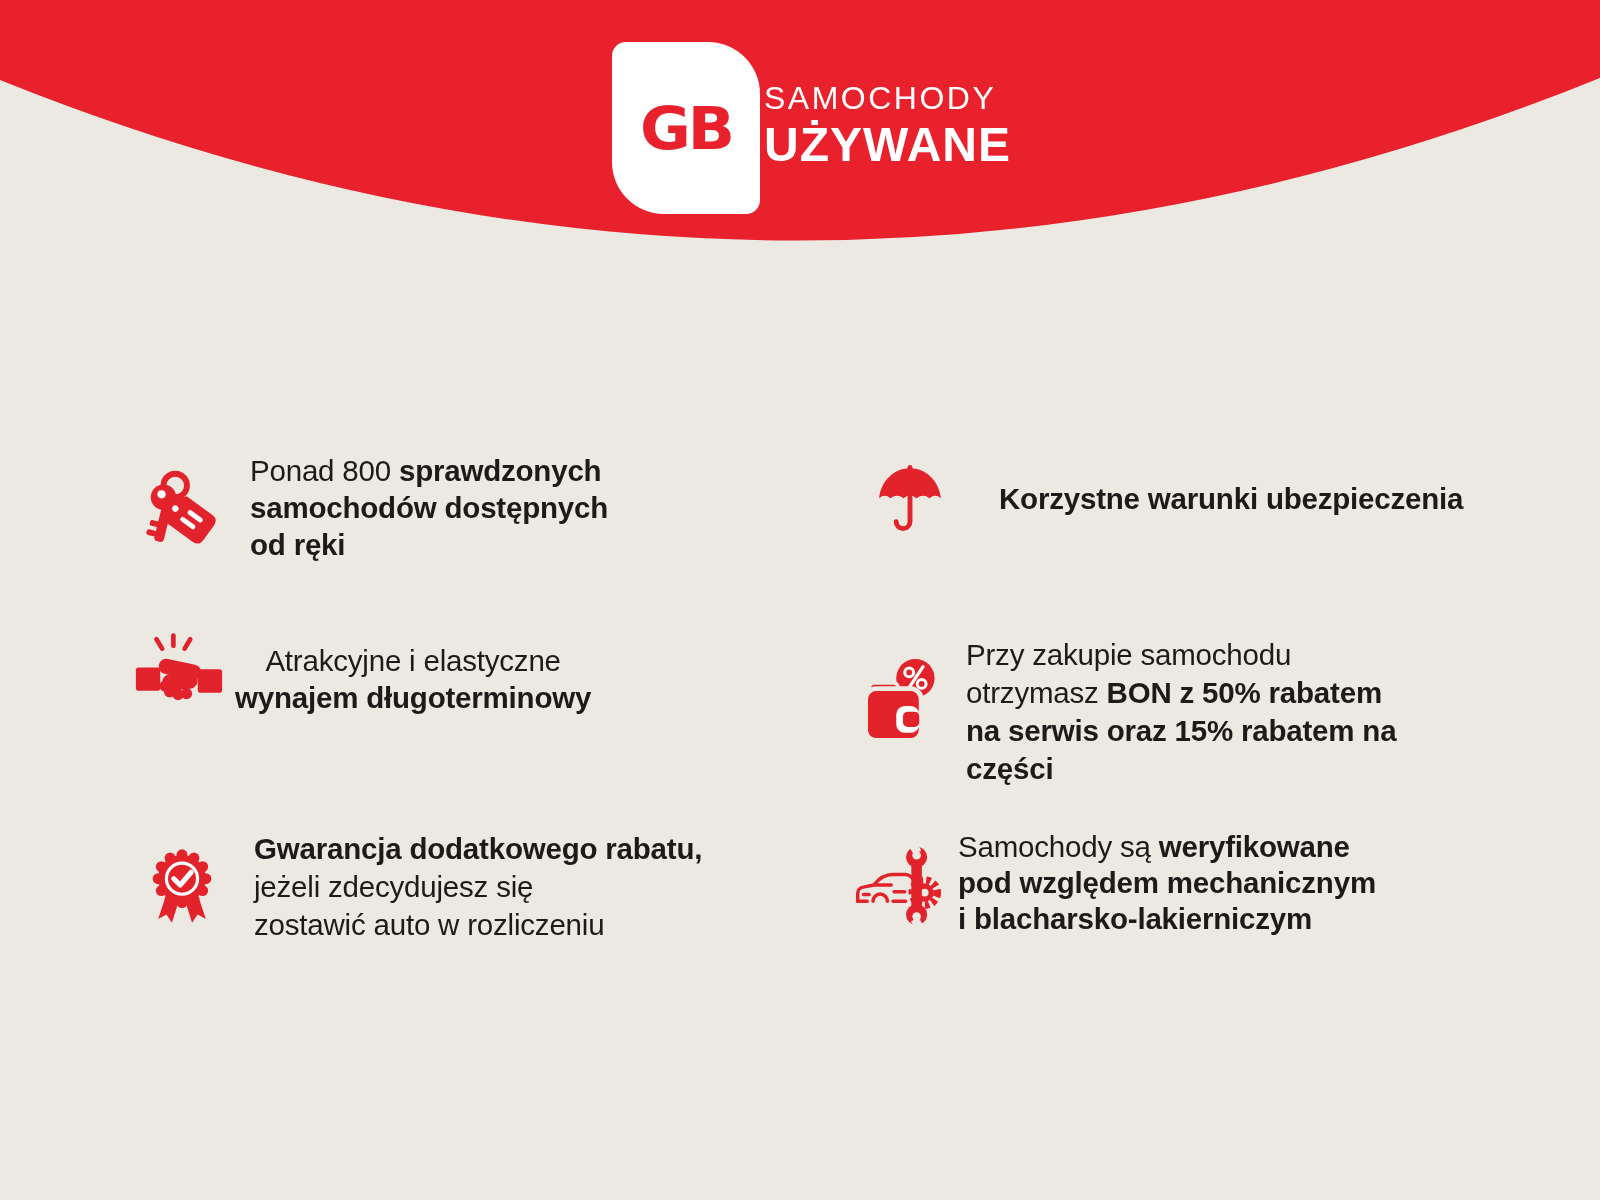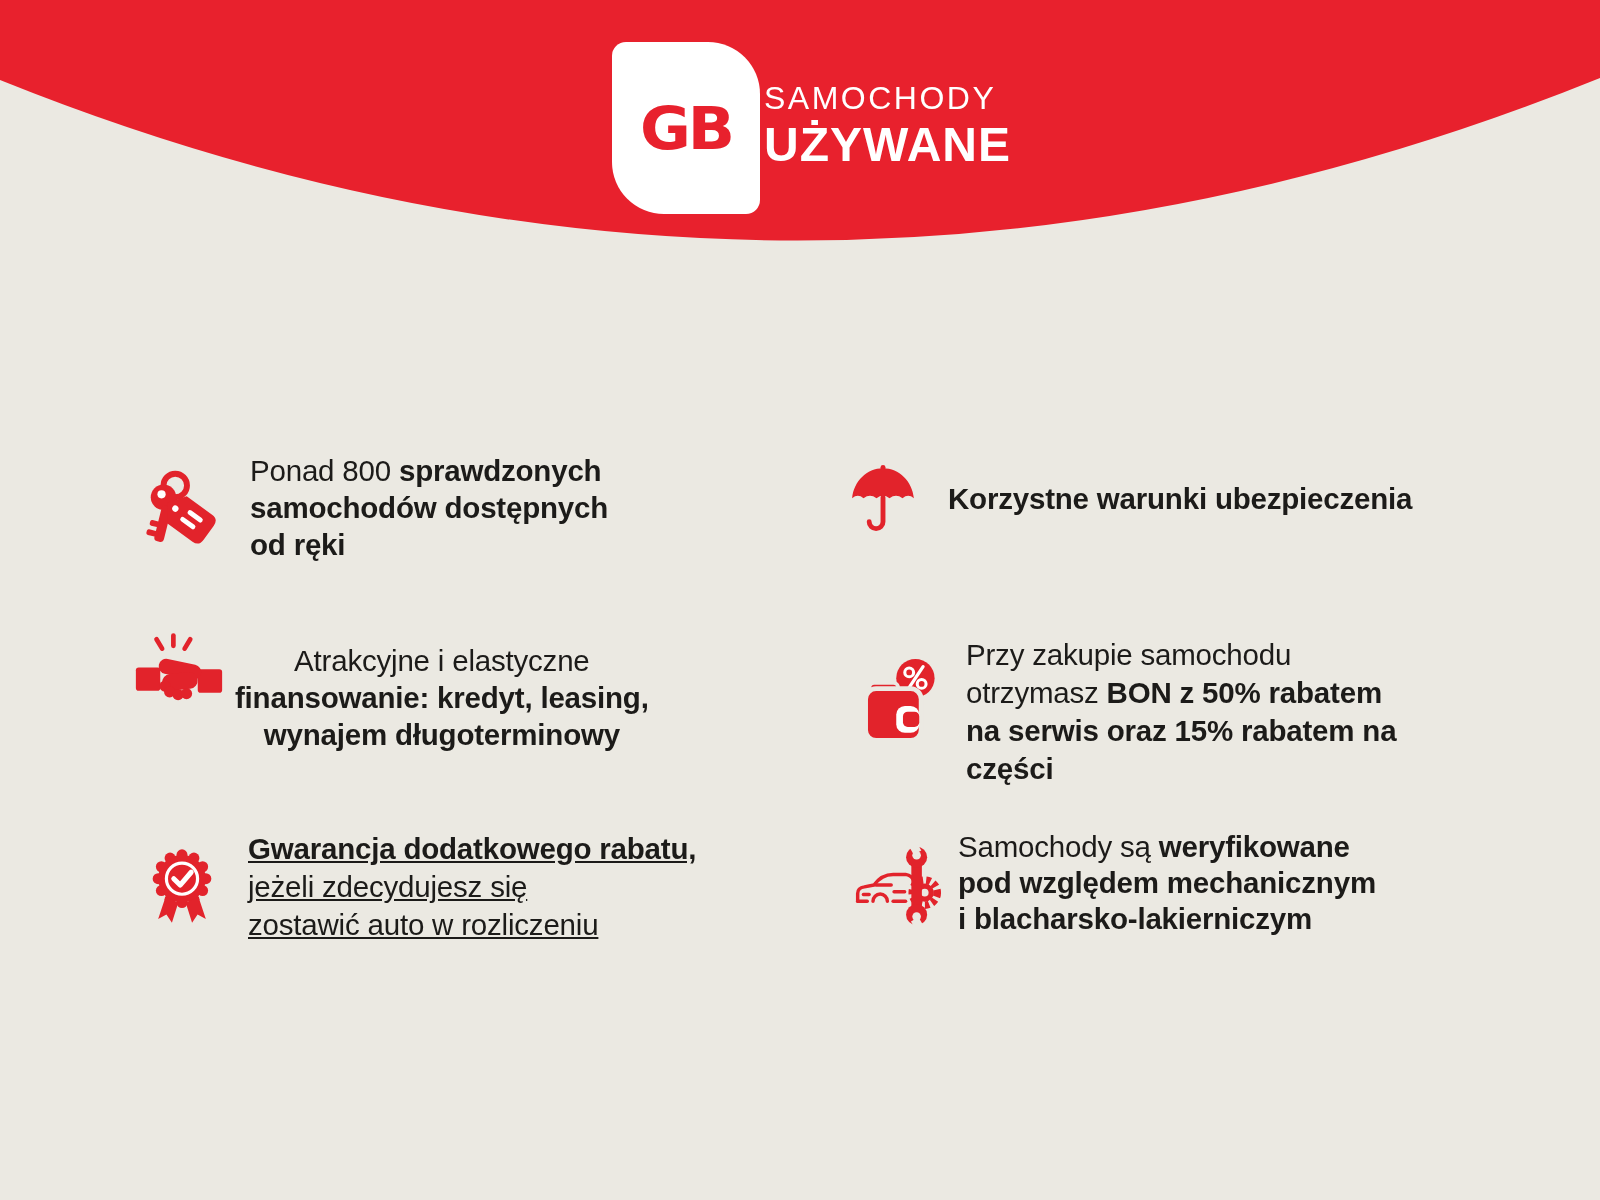--- a/index.html
+++ b/index.html
@@ -100,21 +100,20 @@
         <rect x="26" y="36" width="46" height="16" rx="8" transform="rotate(12 49 44)"></rect>
         <rect x="30" y="48" width="38" height="18" rx="9" transform="rotate(-6 49 57)"></rect>
         <circle cx="33" cy="62" r="6"></circle>
         <circle cx="38" cy="68" r="6"></circle>
         <circle cx="47" cy="71" r="6"></circle>
         <circle cx="56" cy="70" r="6"></circle>
       </svg>
     </div>
     <div class="txt" style="margin-left:11px;margin-top:14px;text-align:center;">
       <div><span class="r">Atrakcyjne i elastyczne</span></div>
-      <div><span class="b">finansowanie: kredyt, leasing,</span></div>
       <div><span class="b">wynajem długoterminowy</span></div>
     </div>
   </div>
 
   <div class="benefit lh38" style="left:138px;top:842px;">
     <div class="icon-box">
       <svg width="88" height="88" viewBox="0 0 96 96" fill="currentColor">
         <circle cx="74" cy="40" r="6"></circle>
           <circle cx="70.5" cy="53" r="6"></circle>
           <circle cx="61" cy="62.5" r="6"></circle>
@@ -127,28 +126,28 @@
         <circle cx="48" cy="14" r="6"></circle>
           <circle cx="61" cy="17.5" r="6"></circle>
           <circle cx="70.5" cy="27" r="6"></circle>
         <circle cx="48" cy="40" r="26"></circle>
         <path d="M30,60 L22,84 L31,79 L37,88 L44,66 Z"></path>
         <path d="M66,60 L74,84 L65,79 L59,88 L52,66 Z"></path>
         <circle cx="48" cy="40" r="17" fill="none" stroke="#fff" stroke-width="3.5"></circle>
         <path d="M39,40 L46,47 L58,33" fill="none" stroke="#fff" stroke-width="5.5" stroke-linecap="round" stroke-linejoin="round"></path>
       </svg>
     </div>
-    <div class="txt" style="margin-left:22px;margin-top:-12px;text-decoration:underline;">
+    <div class="txt" style="margin-left:28px;margin-top:-12px;">
       <div><span class="b">Gwarancja dodatkowego rabatu,</span></div>
       <div><span class="r">jeżeli zdecydujesz się</span></div>
       <div><span class="r">zostawić auto w rozliczeniu</span></div>
     </div>
   </div>
 
-  <div class="benefit" style="left:844px;top:458px;">
+  <div class="benefit" style="left:871px;top:458px;gap:24px;">
     <div class="icon-box">
       <svg width="78" height="82" viewBox="0 0 96 96" fill="currentColor">
         <rect x="45" y="6" width="6" height="8" rx="3"></rect>
         <path d="M48,10 C28,10 12,26 10,47 Q17,41 24,47 Q32,41 40,47 Q48,41 56,47 Q64,41 72,47 Q79,41 86,47 C84,26 68,10 48,10 Z"></path>
         <path d="M48,46 V76 a8.5,8.5 0 0 1 -17,0" fill="none" stroke="currentColor" stroke-width="6" stroke-linecap="round"></path>
       </svg>
     </div>
     <div class="txt" style="margin-left:26px;margin-top:22px;">
       <div><span class="b">Korzystne warunki ubezpieczenia</span></div>
     </div>

